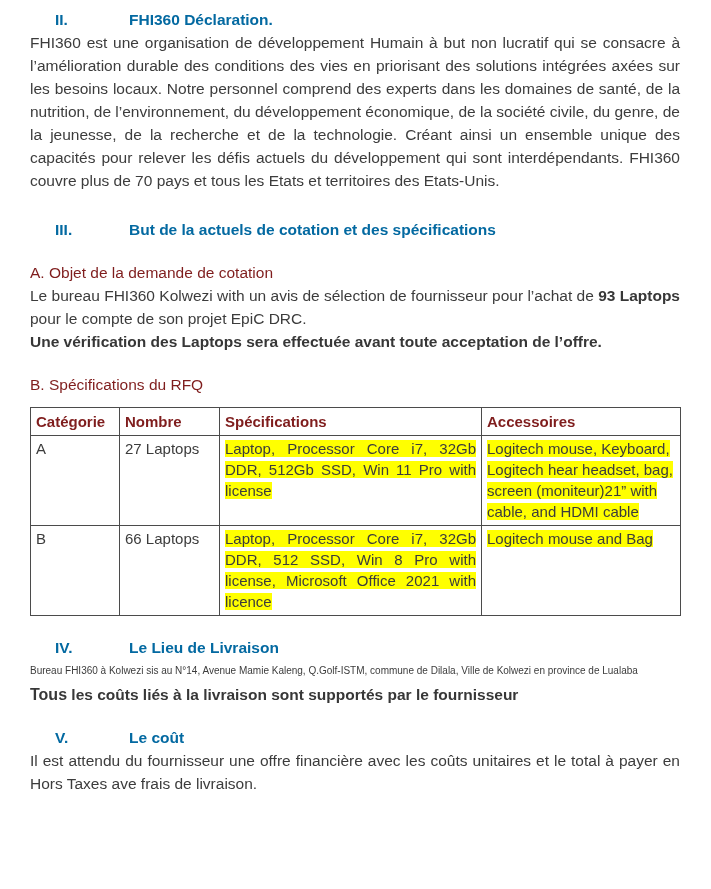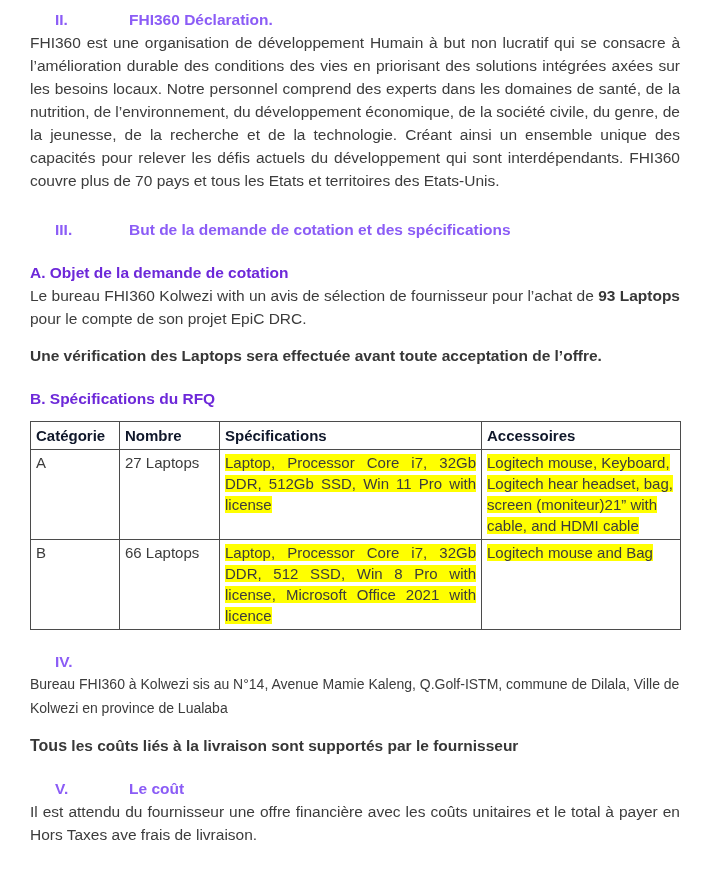--- a/index.html
+++ b/index.html
@@ -7,75 +7,75 @@
   html,body { margin:0; padding:0; }
   body {
     width:711px; min-height:889px; background:#ffffff;
     font-family:"Liberation Sans", sans-serif;
     color:var(--text);
     font-size:15.5px; line-height:23px;
   }
   .page { padding:8px 31px 10px 30px; }
 
   
-  .rhead { display:flex; font-weight:bold; color:#8b5cf6; margin:0; }
+  .rhead { display:flex; font-weight:bold; color:#0369a1; margin:0; }
   .rhead .num { margin-left:25px; width:50px; flex:0 0 50px; }
   .rhead .ttl { flex:1;margin-left:24px; }
 
   p { margin:0; }
   .just { text-align:justify; }
   .bold { font-weight:bold; color:#373737; }
-  .subhead { font-weight:bold; color:#6d28d9; }
+  .subhead { font-weight:normal; color:#7f1d1d; }
 
   .mt-sec   { margin-top:26px; }
   .mt-sub   { margin-top:20px; }
-  .mt-note  { margin-top:14px; }
+  .mt-note  { }
 
   
   table.spec {
     margin-top:11px;
     border-collapse:collapse;
     width:650px;
     table-layout:fixed;
     font-size:15px;
     line-height:21px;
   }
   table.spec th, table.spec td {
     border:1px solid var(--border);
     vertical-align:top;
     padding:2px 5px 3px 5px;
     overflow:hidden;
   }
-  table.spec th { text-align:left; font-weight:bold; color:#0f172a; padding-top:3px; padding-bottom:3px; }
+  table.spec th { text-align:left; font-weight:bold; color:#7f1d1d; padding-top:3px; padding-bottom:3px; }
   col.c-cat { width:89px; }
   col.c-nb  { width:100px; }
   col.c-sp  { width:262px; }
   col.c-ac  { width:199px; }
   td.cell-just { text-align:justify; }
   .hl { background:var(--hl); }
 
   
-  .address { font-size:14px; line-height:23.5px; }
+  .address { font-size:10px; line-height:23.5px; }
 
   .lead-big { font-size:16px; }
 </style>
 </head>
 <body>
 
 <div class="page">
 
   <div class="rhead">
     <span class="num">II.</span>
     <span class="ttl">FHI360 Déclaration.</span>
   </div>
   <p class="just">FHI360 est une organisation de développement Humain à but non lucratif qui se consacre à l’amélioration durable des conditions des vies en priorisant des solutions intégrées axées sur les besoins locaux. Notre personnel comprend des experts dans les domaines de santé, de la nutrition, de l’environnement, du développement économique, de la société civile, du genre, de la jeunesse, de la recherche et de la technologie. Créant ainsi un ensemble unique des capacités pour relever les défis actuels du développement qui sont interdépendants. FHI360 couvre plus de 70 pays et tous les Etats et territoires des Etats-Unis.</p>
 
   <div class="rhead mt-sec">
     <span class="num">III.</span>
-    <span class="ttl">But de la demande de cotation et des spécifications</span>
+    <span class="ttl">But de la actuels de cotation et des spécifications</span>
   </div>
 
   <p class="subhead mt-sub">A. Objet de la demande de cotation</p>
   <p class="just"><span>Le bureau FHI360 Kolwezi with un avis de sélection de fournisseur pour l’achat de </span><span class="bold">93 Laptops</span><span> pour le compte de son projet EpiC DRC.</span></p>
 
   <p class="bold mt-note">Une vérification des Laptops sera effectuée avant toute acceptation de l’offre.</p>
 
   <p class="subhead mt-sub">B. Spécifications du RFQ</p>
 
   <table class="spec">
@@ -104,20 +104,21 @@
         <td>B</td>
         <td>66 Laptops</td>
         <td class="cell-just"><span class="hl">Laptop, Processor Core i7, 32Gb DDR, 512 SSD, Win 8 Pro with license, Microsoft Office 2021 with licence</span></td>
         <td><span class="hl">Logitech mouse and Bag</span></td>
       </tr>
     </tbody>
   </table>
 
   <div class="rhead mt-sub">
     <span class="num">IV.</span>
+    <span class="ttl">Le Lieu de Livraison</span>
   </div>
   <p class="address">Bureau FHI360 à Kolwezi sis au N°14, Avenue Mamie Kaleng, Q.Golf-ISTM, commune de Dilala, Ville de Kolwezi en province de Lualaba</p>
 
   <p class="bold mt-note"><span class="lead-big">Tous</span><span> les coûts liés à la livraison sont supportés par le fournisseur</span></p>
 
   <div class="rhead mt-sub">
     <span class="num">V.</span>
     <span class="ttl">Le coût</span>
   </div>
   <p class="just">Il est attendu du fournisseur une offre financière avec les coûts unitaires et le total à payer en Hors Taxes ave frais de livraison.</p>

